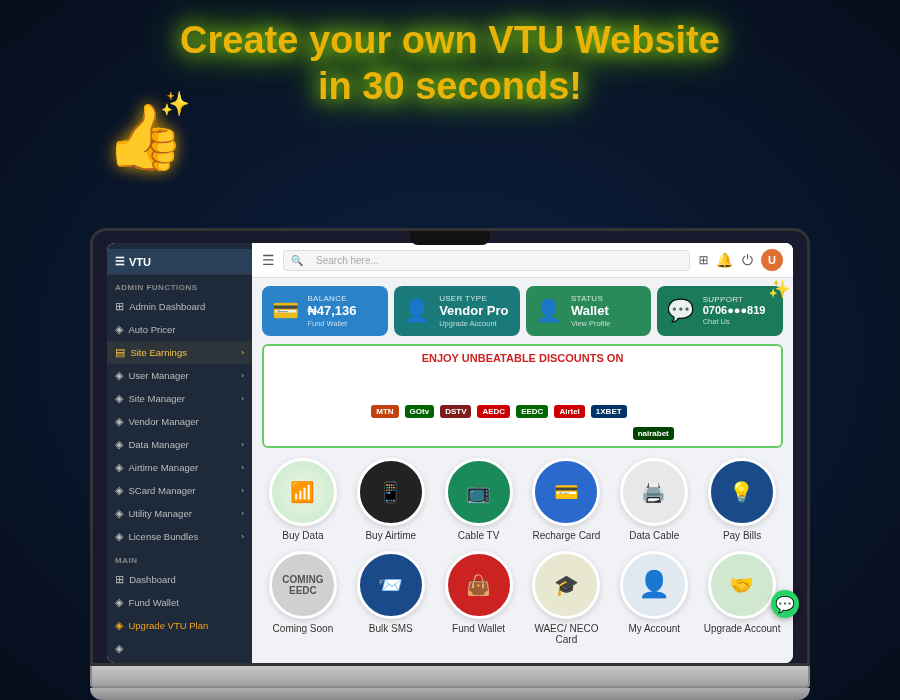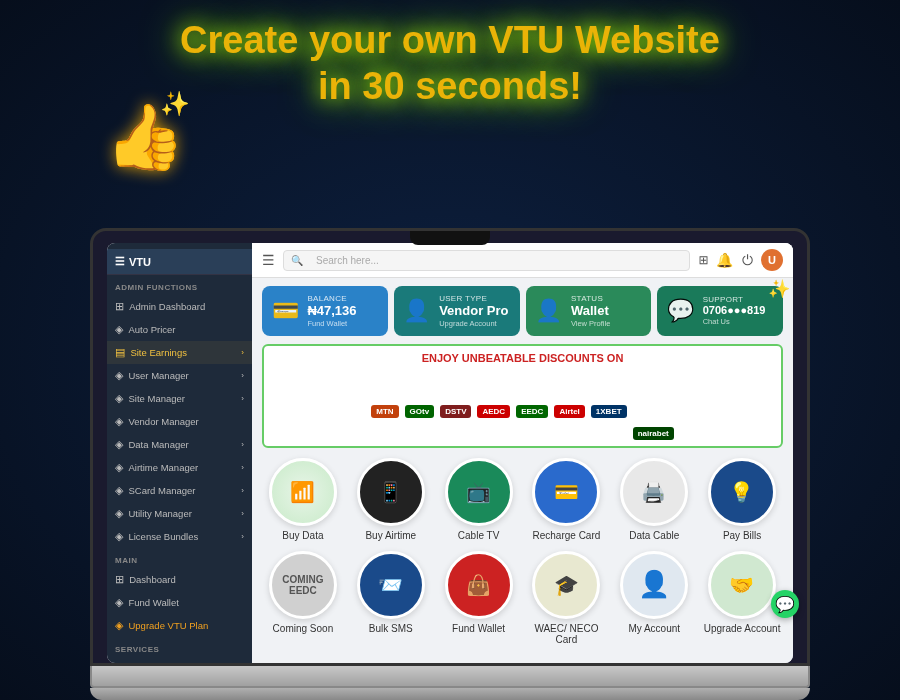--- a/index.html
+++ b/index.html
@@ -441,21 +441,20 @@
         </div>
         <div class="sidebar-item">
           <span class="icon">◈</span>
           <span>Fund Wallet</span>
         </div>
         <div class="sidebar-item" style="color:#f0a020;">
           <span class="icon">◈</span>
           <span>Upgrade VTU Plan</span>
         </div>
 
-        <div class="sidebar-section-title">SERVICES</div>
         <div class="sidebar-item">
           <span class="icon">◈</span>
 
         </div>
 
       </div>
 
       <div class="main-content">
 
         <div class="topbar">

